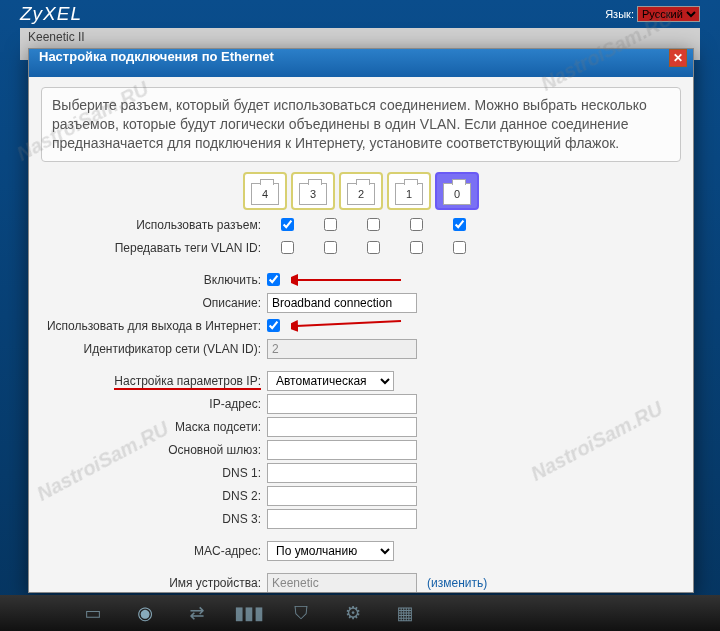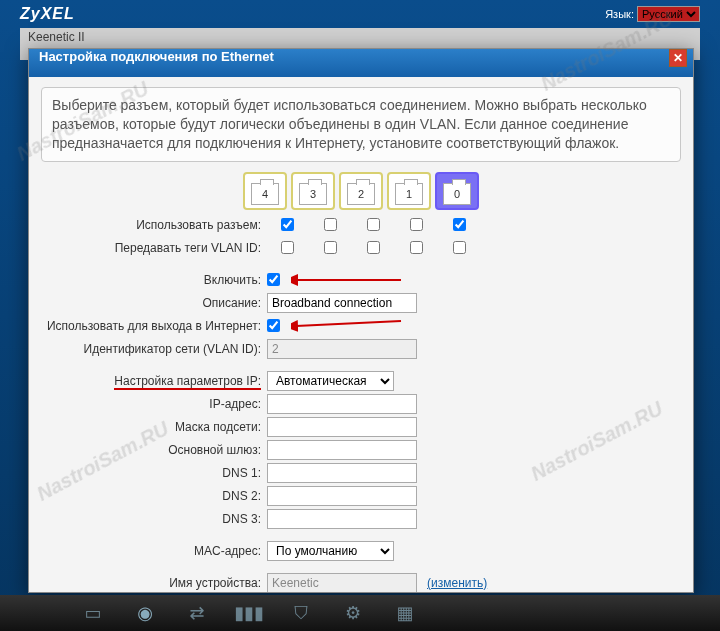--- a/index.html
+++ b/index.html
@@ -1,18 +1,18 @@
 <!DOCTYPE html>
 <html><head>
 <meta charset="utf-8">
 <style>
 *{box-sizing:border-box;margin:0;padding:0;font-family:Arial,Helvetica,sans-serif}
 body{width:720px;height:631px;overflow:hidden;background:linear-gradient(180deg,#0a4d8c 0%,#063560 100%);position:relative}
 .top-bar{height:28px;display:flex;align-items:center;padding:0 20px;justify-content:space-between}
-.logo{color:#fff;font-style:italic;font-weight:bold;font-size:16px;letter-spacing:1px}
+.logo{color:#fff;font-style:italic;font-weight:normal;font-size:19px;letter-spacing:1px}
 .lang{color:#fff;font-size:11px}
 .lang select{font-size:11px;background:#b91c1c;border:1px solid #999}
 .title-strip{height:32px;background:#d0d0d0;margin:0 20px;color:#404040;font-size:12px;padding:2px 8px}
 .modal{position:absolute;left:28px;top:48px;width:666px;height:545px;background:#fff;border:1px solid #888;box-shadow:0 4px 20px rgba(0,0,0,.5);display:flex;flex-direction:column}
 .modal-header{height:28px;background:linear-gradient(180deg,#2b7fc9 0%,#1560a8 100%);color:#fff;display:flex;align-items:flex-start;padding:0 6px 0 10px;font-size:13px;font-weight:bold;justify-content:space-between}
 .close-btn{width:18px;height:18px;background:#d83b2e;border:1px solid #a52;color:#fff;display:flex;align-items:center;justify-content:center;font-size:12px;font-weight:bold;cursor:pointer}
 .modal-body{flex:1;background:#f4f4f4;padding:10px 12px;overflow:auto;font-size:12px;color:#333}
 .info-box{border:1px solid #c8c8c8;border-radius:4px;background:#fcfcfc;padding:8px 10px;color:#555;font-size:14px;line-height:1.35;margin-bottom:10px}
 .ports-row{display:flex;justify-content:center;gap:4px;margin:8px 0 4px}
 .port{width:44px;height:38px;border:2px solid #d8d070;border-radius:4px;background:#fff;position:relative;display:flex;align-items:flex-end;justify-content:center}
@@ -23,21 +23,21 @@
 .lbl{width:226px;text-align:right;padding-right:6px;font-size:12px;color:#333}
 .ctrl{flex:1;display:flex;align-items:center;gap:2px}
 .ctrl input[type=text],.ctrl select{height:20px;border:1px solid #aaa;font-size:12px;padding:0 4px;background:#fff}
 .ctrl input.w150{width:150px}
 .ctrl select.w150{width:127px}
 .ctrl input.dis{background:#eee;color:#888}
 .check-cols{display:flex;gap:30px;padding-left:14px}
 .check-cols input{margin:0}
 .arrow{position:absolute;pointer-events:none}
 .gap{height:8px}
-.link{color:#1560a8;text-decoration:underline;cursor:pointer;margin-left:8px}
+.link{color:#1560a8;cursor:pointer;margin-left:8px}
 .taskbar{position:absolute;bottom:0;left:0;right:0;height:36px;background:linear-gradient(180deg,#333 0%,#111 100%);display:flex;align-items:center;gap:26px;padding:0 80px}
 .ticon{width:26px;height:26px;opacity:.7;display:flex;align-items:center;justify-content:center;color:#8ab;font-size:18px}
 .ticon.act{opacity:1}
 .wm{position:absolute;color:rgba(120,120,120,.22);font-size:20px;font-style:italic;transform:rotate(-28deg);pointer-events:none;font-weight:bold}
 .redline{border-bottom:2px solid #c00}
 </style>
 </head>
 <body>
 
 <div class="top-bar">

